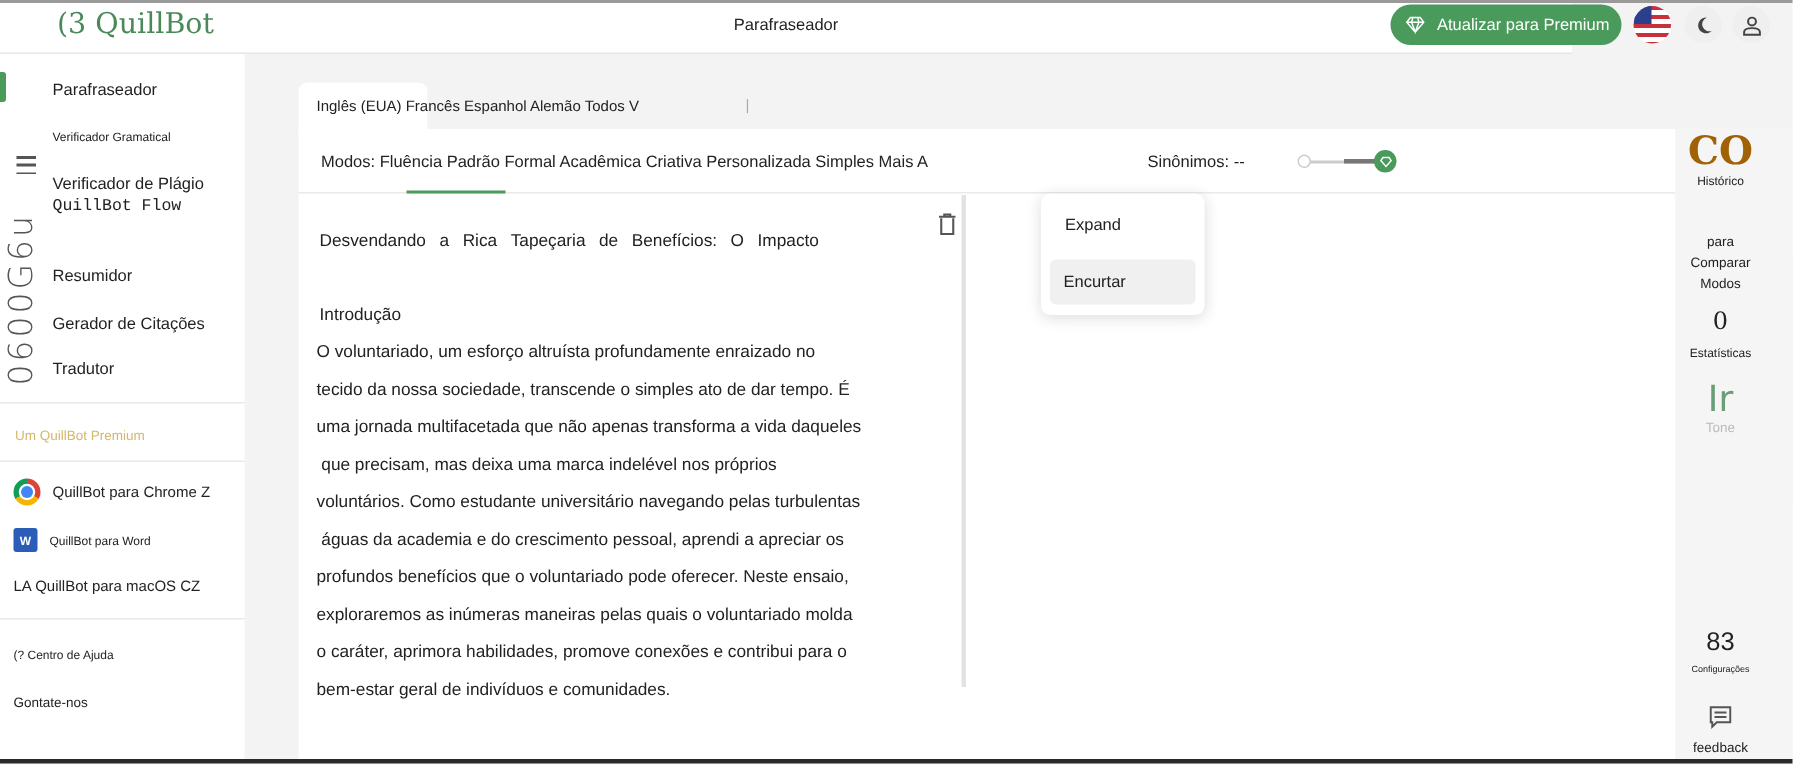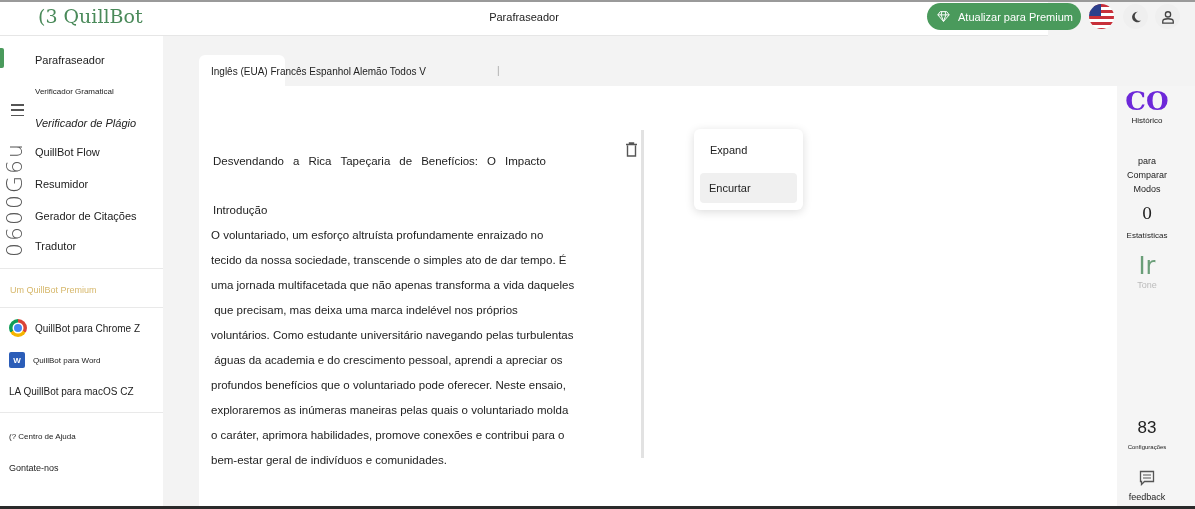--- a/index.html
+++ b/index.html
@@ -144,21 +144,21 @@
     position: absolute; left: 6px; width: 97px; height: 30px; font-size: 11px; color: #222;
     padding-left: 10px; display: flex; align-items: center; border-radius: 4px;
   }
   .dropdown-item.hover { background: #f0f0f0; padding-left: 9px; }
 
   
   .right-rail {
     position: absolute; left: 1117px; top: 84px; width: 78px; height: 422px; background: #f5f5f5;
   }
   .rail-item { position: absolute; left: 0; width: 60px; text-align: center; color: #222; }
-  .rail-big { font-family: "DejaVu Serif", serif; font-weight: bold; font-size: 26px; color: #6d28d9; }
+  .rail-big { font-family: "DejaVu Serif", serif; font-weight: bold; font-size: 26px; color: #a16207; }
   .rail-label { font-size: 8px; }
   .rail-label-md { font-size: 9px; line-height: 14px; }
   .rail-zero { font-family: "DejaVu Serif", serif; font-size: 16px; }
   .rail-tone { font-family: "DejaVu Sans", sans-serif; font-size: 24px; color: #6a9e78; }
   .rail-tone-label { font-size: 9px; color: #bbb; }
   .rail-num { font-size: 17px; }
   .rail-tiny { font-size: 6px; }
   .feedback-icon { width: 16px; height: 16px; margin: 0 auto; }
 </style>
 </head>
@@ -191,22 +191,22 @@
   <div class="active-marker"></div>
   <div class="hamburger">
       <span></span>
       <span></span>
       <span></span>
     </div>
   <div class="vertical-icons">0600G6u</div>
 
   <div class="side-item" style="top:18px;">Parafraseador</div>
   <div class="side-item small" style="top:51px;">Verificador Gramatical</div>
-  <div class="side-item" style="top:81px;font-style:italic;">Verificador de Plágio</div>
-  <div class="side-item" style="top:110px;">QuillBot Flow</div>
+  <div class="side-item" style="top:81px;">Verificador de Plágio</div>
+  <div class="side-item" style="top:96px;font-family:Liberation Mono, monospace;">QuillBot Flow</div>
   <div class="side-item" style="top:142px;">Resumidor</div>
   <div class="side-item" style="top:174px;text-align:center;">Gerador de Citações</div>
   <div class="side-item" style="top:204px;">Tradutor</div>
 
   <div class="divider" style="top:232px;"></div>
   <div class="premium-link">Um QuillBot Premium</div>
   <div class="divider" style="top:271px;"></div>
 
   <div class="ext-item" style="top:283px;">
     <span class="chrome-icon"></span>
@@ -223,20 +223,33 @@
   <div class="divider" style="top:376px;"></div>
   <div class="help-item" style="top:396px;">(? Centro de Ajuda</div>
   <div class="help-item" style="top:427px; font-size:9px;">Gontate-nos</div>
 </div>
 
 <div class="lang-tab"></div>
 <div class="lang-text">Inglês (EUA) Francês Espanhol Alemão Todos V</div>
 <div class="lang-more">|</div>
 
 <div class="panel">
+  <div class="modes-bar">
+    <div class="modes-text">Modos: Fluência Padrão Formal Acadêmica Criativa Personalizada Simples Mais A</div>
+    <div class="mode-underline"></div>
+    <div class="syn-label">Sinônimos: --</div>
+    <div class="slider-track"></div>
+    <div class="slider-track-fill"></div>
+    <div class="slider-start"></div>
+    <div class="slider-thumb">
+      <svg viewBox="0 0 16 16">
+          <path d="M4 2h8l3 4-7 8-7-8z" fill="none" stroke="#fff" stroke-width="1.8"></path>
+        </svg>
+    </div>
+  </div>
 
   <div class="editor">
     <svg class="trash-icon" viewBox="0 0 13 15">
       <path d="M1 2.5h11 M4.5 2.5v-1.5h4v1.5 M2.5 3.5v10.5h8v-10.5" fill="none" stroke="#555" stroke-width="1.4"></path>
     </svg>
     <div class="editor-text">
       <p class="justify">
         <span>Desvendando</span>
         <span>a</span>
         <span>Rica</span>

